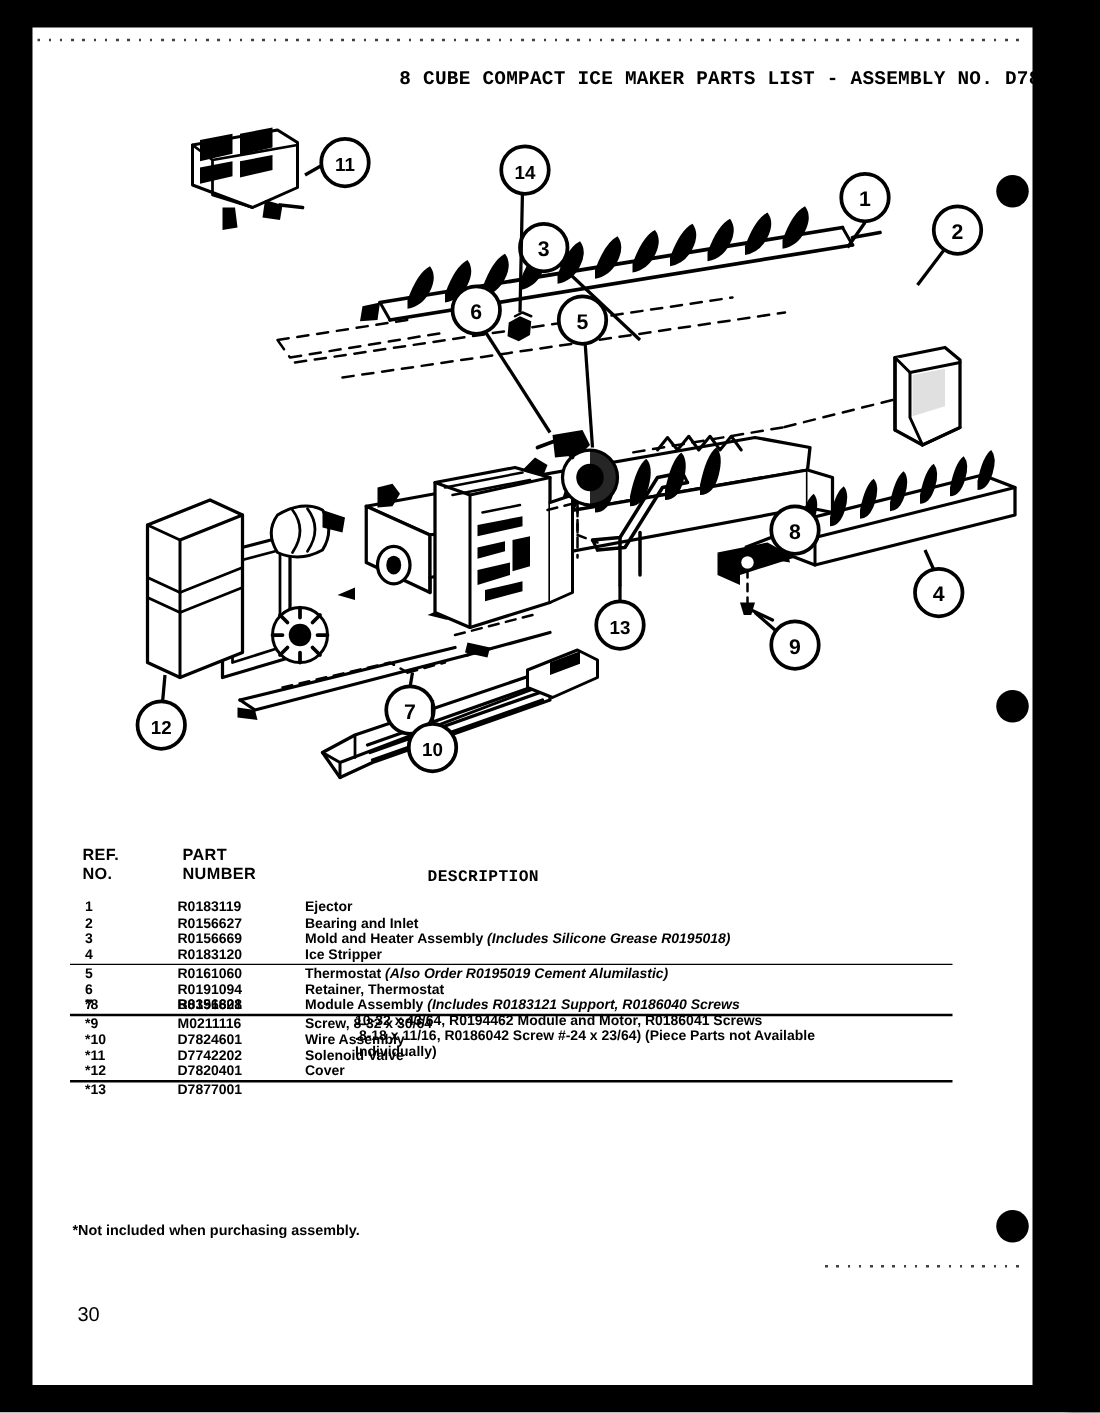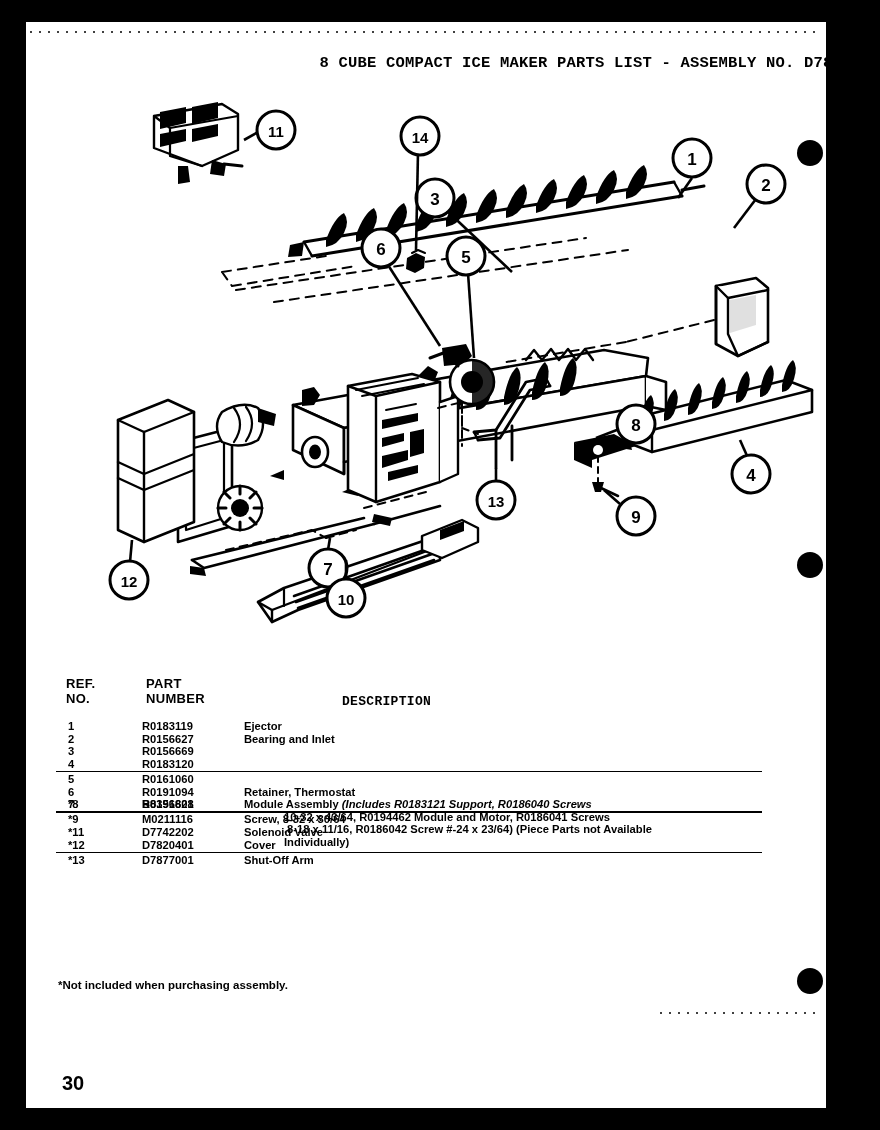--- a/index.html
+++ b/index.html
@@ -40,21 +40,21 @@
   .row.tall{height:auto;}
   .c-ref{position:absolute;left:0;width:74px;text-align:left;padding-left:6px;box-sizing:border-box;}
   .c-part{position:absolute;left:80px;width:116px;}
   .c-desc{position:absolute;left:182px;right:0;}
   .c-desc .it{font-style:italic;}
   .cont{padding-left:40px;}
 
   .rule{position:absolute;left:-6px;width:706px;height:1.6px;background:#000;}
 
   #footnote{position:absolute;left:58px;top:979px;font-size:11.5px;font-weight:bold;}
-  #pageno{position:absolute;left:62px;top:1072px;font-size:20px;font-weight:bold;}
+  #pageno{position:absolute;left:62px;top:1044px;font-size:16px;font-weight:normal;}
 </style>
 </head>
 <body>
 
 <div id="page">
   <div id="sheet"></div>
 </div>
 
 <div id="rightband2"></div>
 <div id="rightband"></div>
@@ -398,29 +398,32 @@
         <span class="c-desc"><span>Ejector</span></span>
       </div>
       <div class="row">
         <span class="c-ref">2</span>
         <span class="c-part">R0156627</span>
         <span class="c-desc"><span>Bearing and Inlet</span></span>
       </div>
       <div class="row">
         <span class="c-ref">3</span>
         <span class="c-part">R0156669</span>
+        <span class="c-desc"><span>Mold and Heater Assembly </span><span class="it">(Includes Silicone Grease  R0195018)</span></span>
       </div>
       <div class="row">
         <span class="c-ref">4</span>
         <span class="c-part">R0183120</span>
+        <span class="c-desc"><span>Ice Stripper</span></span>
       </div>
       <div class="rule" style="position: relative; left: -6px; margin: 0.5px 0px;"></div>
       <div class="row">
         <span class="c-ref">5</span>
         <span class="c-part">R0161060</span>
+        <span class="c-desc"><span>Thermostat </span><span class="it">(Also Order R0195019 Cement Alumilastic)</span></span>
       </div>
       <div class="row">
         <span class="c-ref">6</span>
         <span class="c-part">R0191094</span>
         <span class="c-desc"><span>Retainer, Thermostat</span></span>
       </div>
       <div class="row tall">
         <span class="c-ref">7</span>
         <span class="c-part">R0156628</span>
         <span class="c-desc"><span>Module Assembly </span><span class="it">(Includes R0183121 Support, R0186040 Screws</span><div class="cont">10-32 x 43/64, R0194462 Module and Motor, R0186041 Screws</div><div class="cont">.8-18 x 11/16, R0186042 Screw #-24 x 23/64)  (Piece Parts not Available</div><div class="cont">Individually)</div></span>
@@ -429,32 +432,36 @@
         <span class="c-ref">*8</span>
         <span class="c-part">B8391801</span>
       </div>
       <div class="rule" style="position: relative; left: -6px; margin: 0.5px 0px;"></div>
       <div class="row">
         <span class="c-ref">*9</span>
         <span class="c-part">M0211116</span>
         <span class="c-desc"><span>Screw, 8-32 x 30/64</span></span>
       </div>
       <div class="row">
+        <span class="c-ref">*10</span>
+        <span class="c-part">D7824601</span>
+        <span class="c-desc"><span>Wire Assembly</span></span>
+      </div>
+      <div class="row">
         <span class="c-ref">*11</span>
         <span class="c-part">D7742202</span>
         <span class="c-desc"><span>Solenoid Valve</span></span>
       </div>
       <div class="row">
         <span class="c-ref">*12</span>
         <span class="c-part">D7820401</span>
         <span class="c-desc"><span>Cover</span></span>
       </div>
       <div class="rule" style="position: relative; left: -6px; margin: 0.5px 0px;"></div>
       <div class="row">
         <span class="c-ref">*13</span>
         <span class="c-part">D7877001</span>
-        <span class="c-desc"><span>Shut-Off Arm</span></span>
       </div>
     </div>
 </div>
 
 <div id="footnote">*Not included when purchasing assembly.</div>
 <div id="pageno">30</div>
 
 </body></html>

